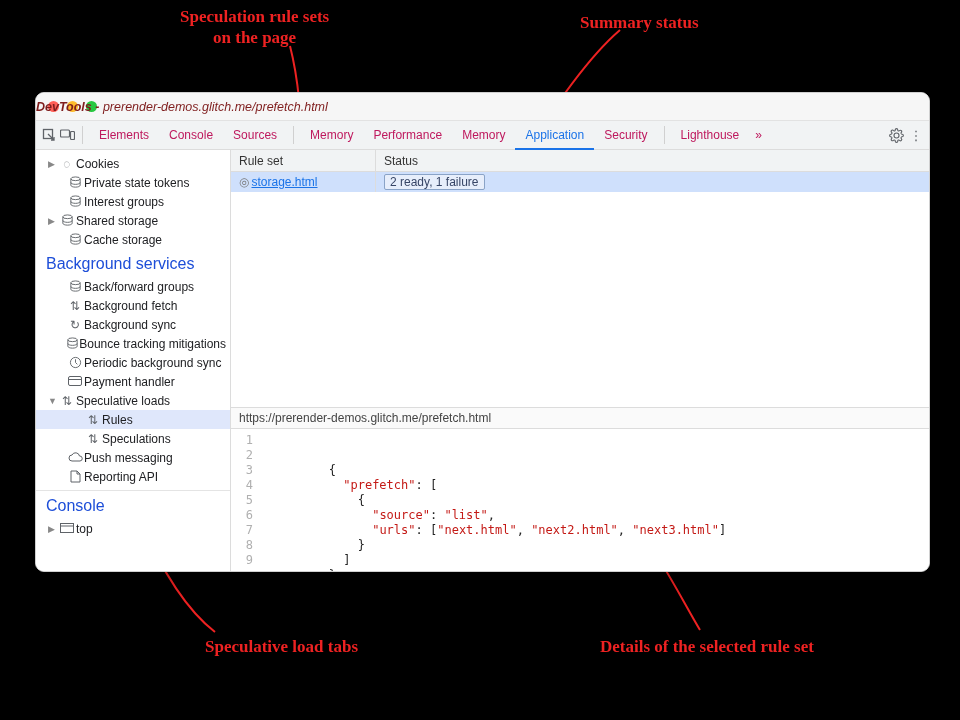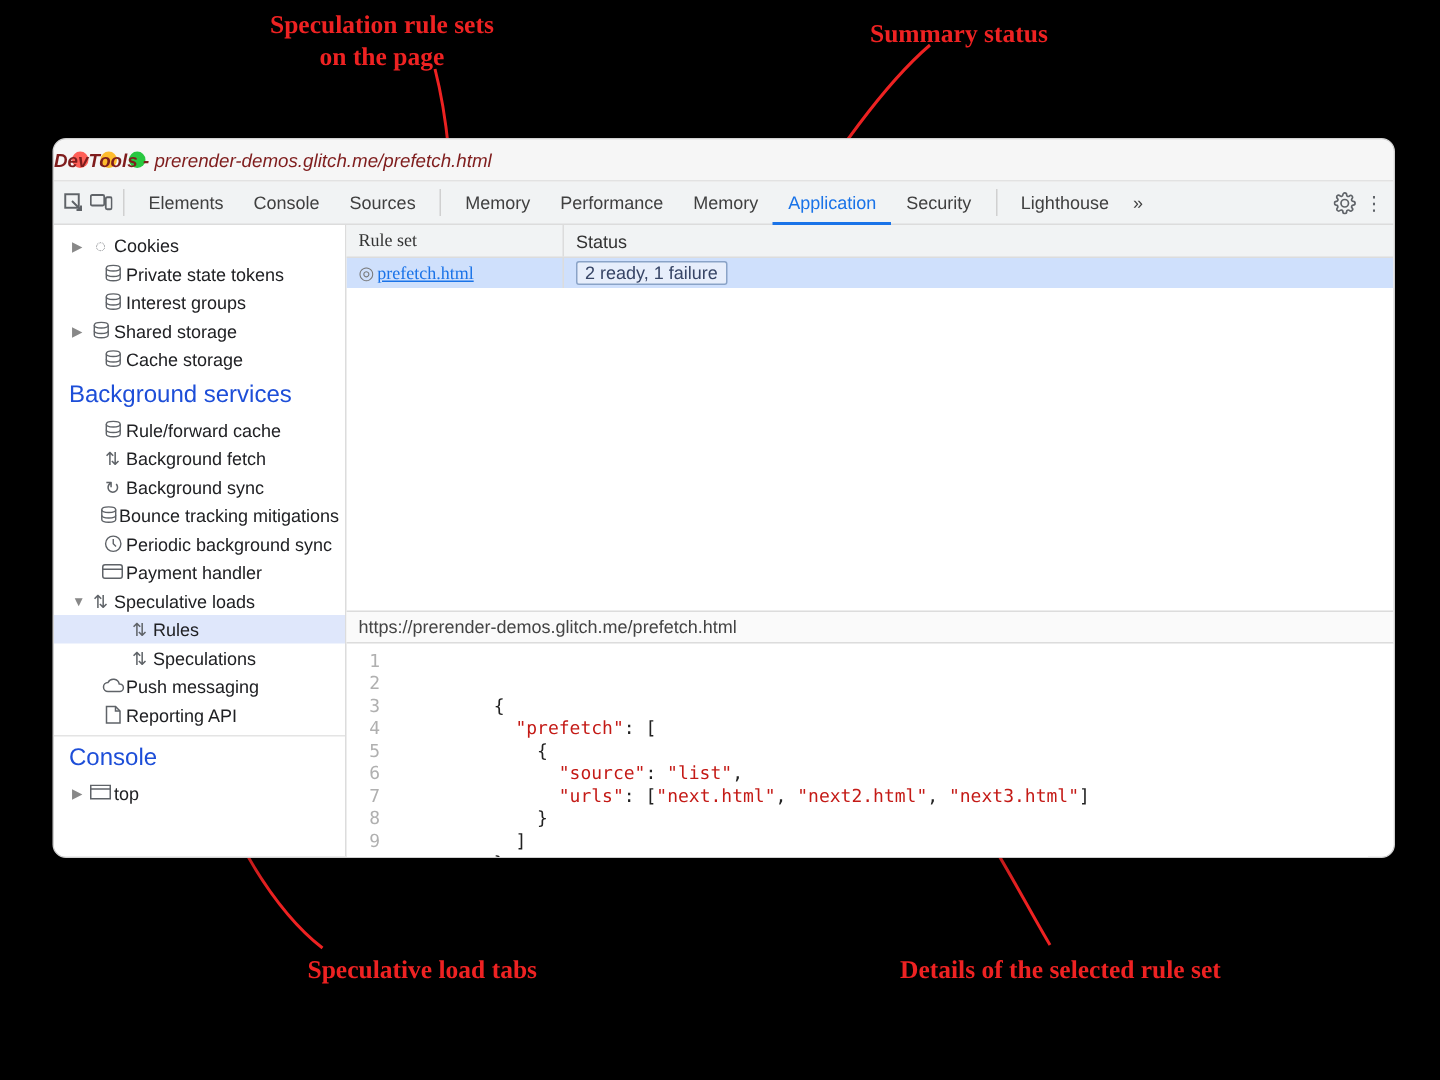--- a/index.html
+++ b/index.html
@@ -58,21 +58,21 @@
     height: 29px;
     border-bottom: 1px solid #dcdcdc;
     display: flex; align-items: center;
     padding: 0 4px;
     background: #f1f3f4;
   }
   .tabstrip .sep { width: 1px; height: 18px; background: #d0d0d0; margin: 0 6px; }
   .tab {
     padding: 0 10px; height: 100%;
     display: inline-flex; align-items: center;
-    color: #404040; font-size: 12px;
+    color: #be185d; font-size: 12px;
     cursor: pointer;
   }
   .tab.active {
     color: #1a73e8; border-bottom: 2px solid #1a73e8;
     margin-bottom: -1px;
   }
   .ticon {
     display:inline-flex; width:18px; justify-content:center;
     color:#5f6368; font-size:13px;
   }
@@ -119,21 +119,21 @@
   }
   .rule-table {
     display:flex; flex-direction:column;
     flex: 1; min-height: 0;
   }
   .rule-header {
     height: 22px; background:#f1f3f4;
     display:flex; align-items:center;
     border-bottom: 1px solid #dcdcdc;
   }
-  .col-ruleset { width: 145px; padding-left: 8px; border-right:1px solid #dcdcdc; height:100%; display:flex; align-items:center;font-family:Liberation Serif, serif;}
+  .col-ruleset { width: 145px; padding-left: 8px; border-right:1px solid #dcdcdc; height:100%; display:flex; align-items:center;}
   .col-status { flex:1; padding-left:8px; display:flex; align-items:center; }
   .rule-rows { flex:1; overflow:auto; }
   .rule-row {
     height: 20px; display:flex; align-items:center;
     font-size:12px;
   }
   .rule-row.selected { background:#cfe0fc; }
   .rule-row .col-ruleset { border-right:1px solid #dcdcdc; color:#1a73e8;}
   .rule-row .col-ruleset .ic { color:#777; margin-right:2px; font-size:12px;}
   .status-pill {
@@ -299,21 +299,21 @@
 
       <div class="group-title">Background services</div>
       <div class="row indent1">
           <span class="ic">
             <svg width="13" height="13" viewBox="0 0 14 14">
               <ellipse cx="7" cy="3" rx="5" ry="2" fill="none" stroke="#5f6368"></ellipse>
               <path d="M2 3v7c0 1.1 2.2 2 5 2s5-.9 5-2V3" fill="none" stroke="#5f6368"></path>
               <path d="M2 7c0 1.1 2.2 2 5 2s5-.9 5-2" fill="none" stroke="#5f6368"></path>
             </svg>
           </span>
-          <span>Rule/forward cache</span>
+          <span>Back/forward groups</span>
         </div>
       <div class="row indent1">
           <span class="ic">⇅</span>
           <span>Background fetch</span>
         </div>
       <div class="row indent1">
           <span class="ic">↻</span>
           <span>Background sync</span>
         </div>
       <div class="row indent1">
@@ -392,21 +392,21 @@
     <div class="right-panel">
       <div class="rule-table">
         <div class="rule-header">
           <div class="col-ruleset">Rule set</div>
           <div class="col-status">Status</div>
         </div>
         <div class="rule-rows">
           <div class="rule-row selected">
             <div class="col-ruleset">
               <span class="ic">◎</span>
-              <span style="text-decoration:underline">prefetch.html</span>
+              <span style="text-decoration:underline">storage.html</span>
             </div>
             <div class="col-status">
               <span class="status-pill">2 ready, 1 failure</span>
             </div>
           </div>
         </div>
       </div>
 
       <div class="detail-urlbar">https://prerender-demos.glitch.me/prefetch.html</div>
 

